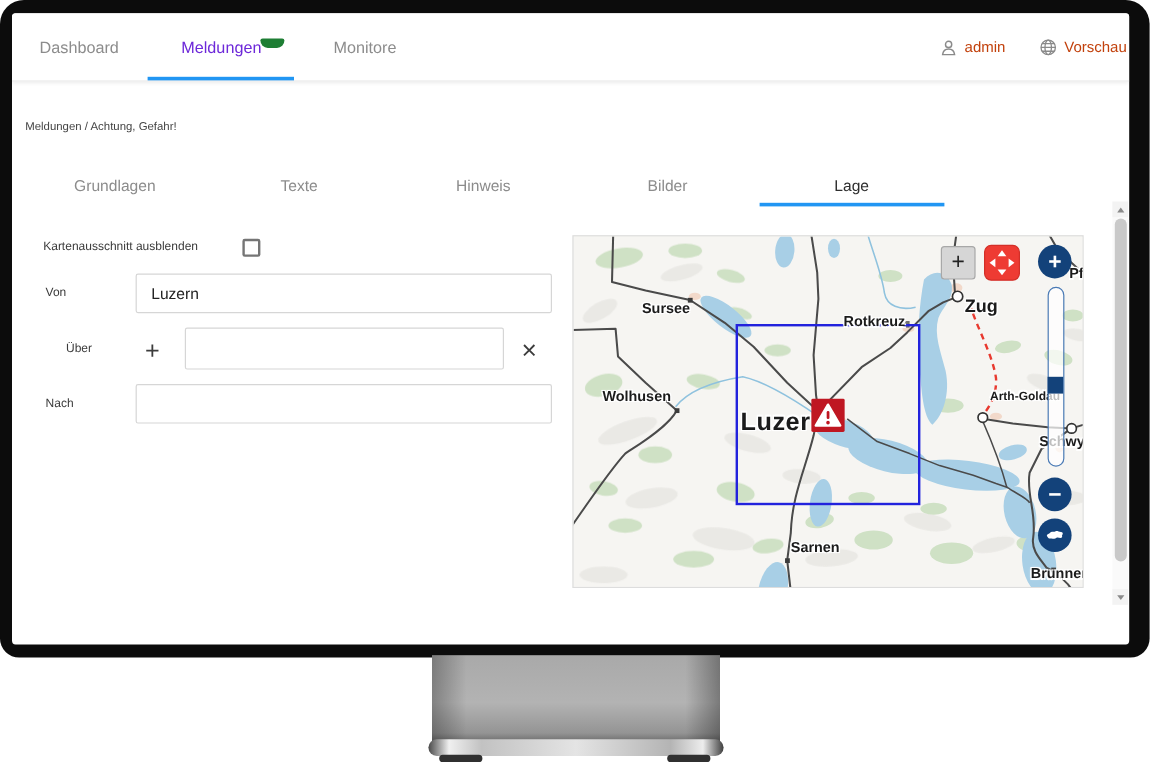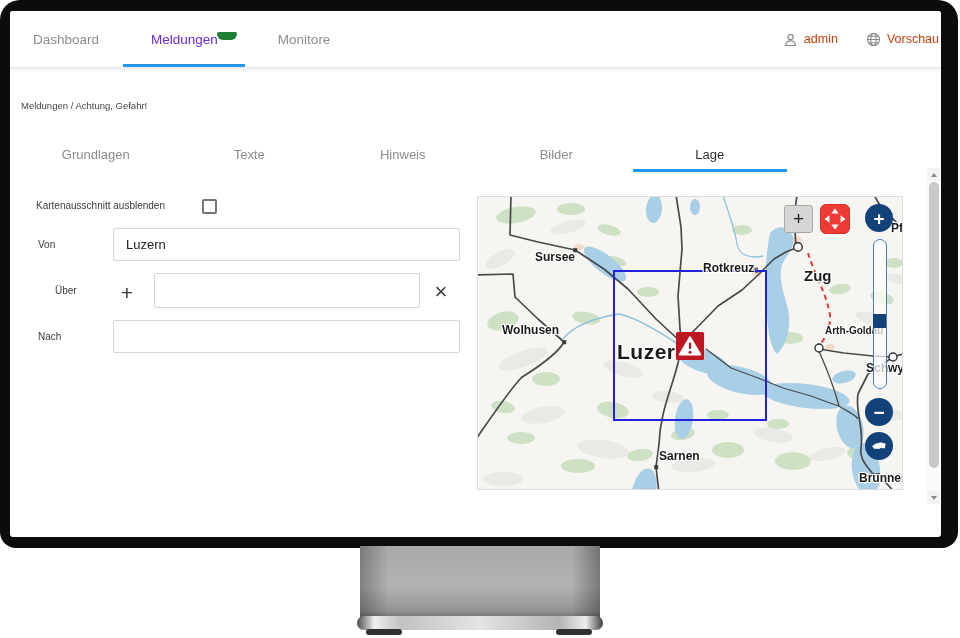--- a/index.html
+++ b/index.html
@@ -282,21 +282,21 @@
         <circle cx="341" cy="151" r="4" fill="#fff" stroke="#333" stroke-width="1.4"></circle>
         <circle cx="415" cy="160" r="4" fill="#fff" stroke="#333" stroke-width="1.4"></circle>
       </g>
     </svg>
 
     <div class="sel-rect"></div>
 
     <span class="place p-sm" style="left:57px;top:53px;">Sursee</span>
     <span class="place p-sm" style="left:24px;top:126px;">Wolhusen</span>
     <span class="place p-sm" style="left:225px;top:64px;font-weight:bold;">Rotkreuz</span>
-    <span class="place p-zug" style="left:326px;top:70px;">Zug</span>
+    <span class="place p-zug" style="left:326px;top:50px;">Zug</span>
     <span class="place p-luzern" style="left:139px;top:143px;">Luzern</span>
     <span class="place p-arth" style="left:347px;top:128px;">Arth-Goldau</span>
     <span class="place p-sm" style="left:388px;top:164px;">Schwyz</span>
     <span class="place p-sm" style="left:181px;top:252px;">Sarnen</span>
     <span class="place p-sm" style="left:413px;top:24px;">Pfäffikon</span>
     <span class="place p-sm" style="left:381px;top:274px;">Brunnen</span>
 
     <div class="warn">
       <svg width="28" height="28" viewBox="0 0 28 28">
         <rect width="28" height="28" rx="1.5" fill="#bf1722"></rect>

